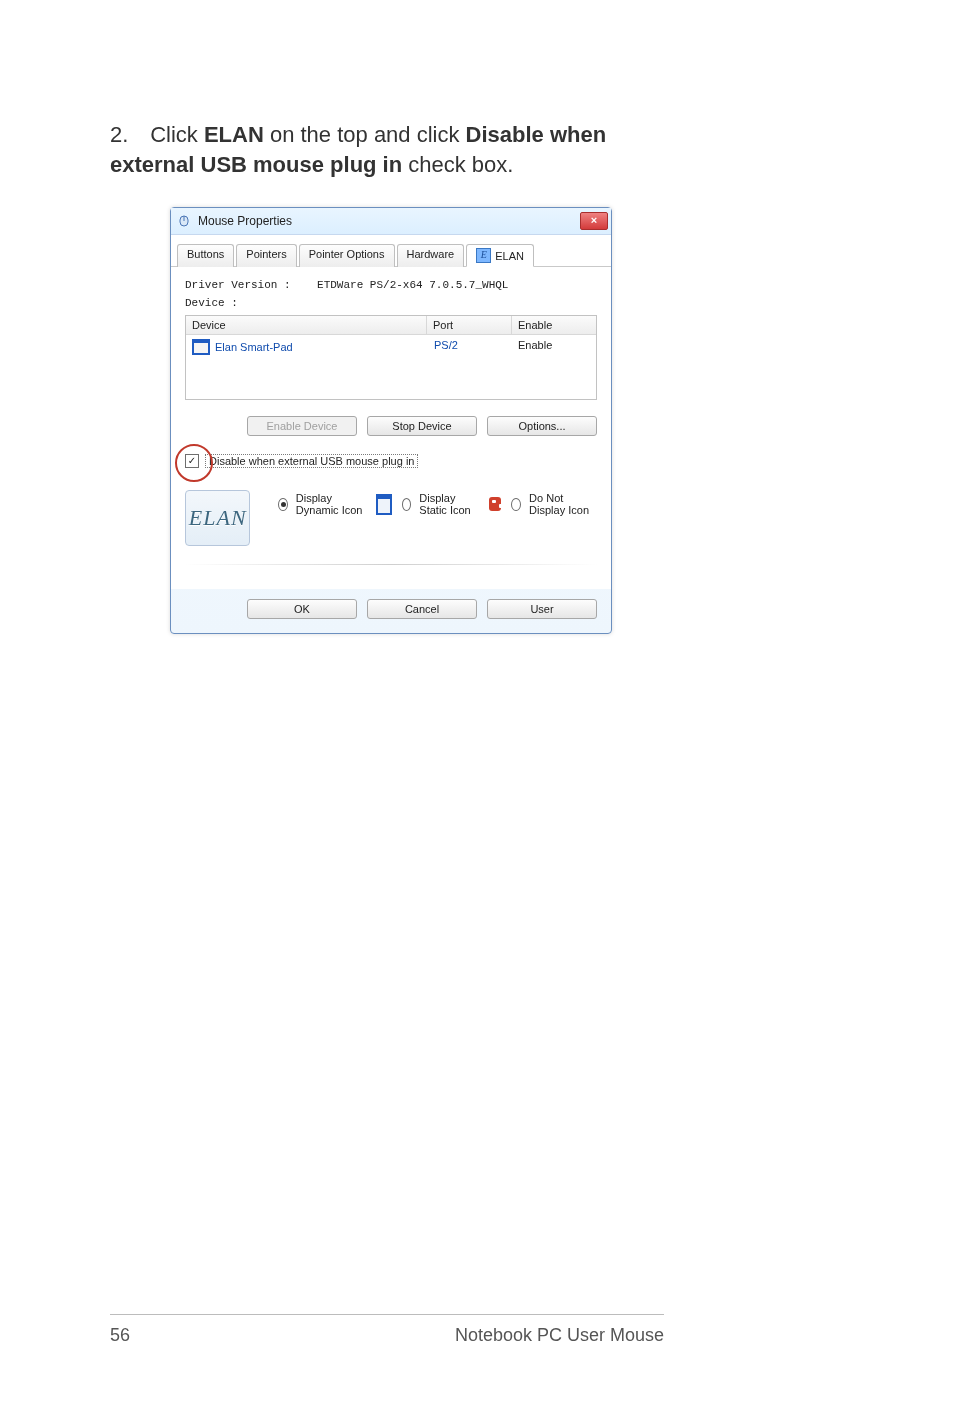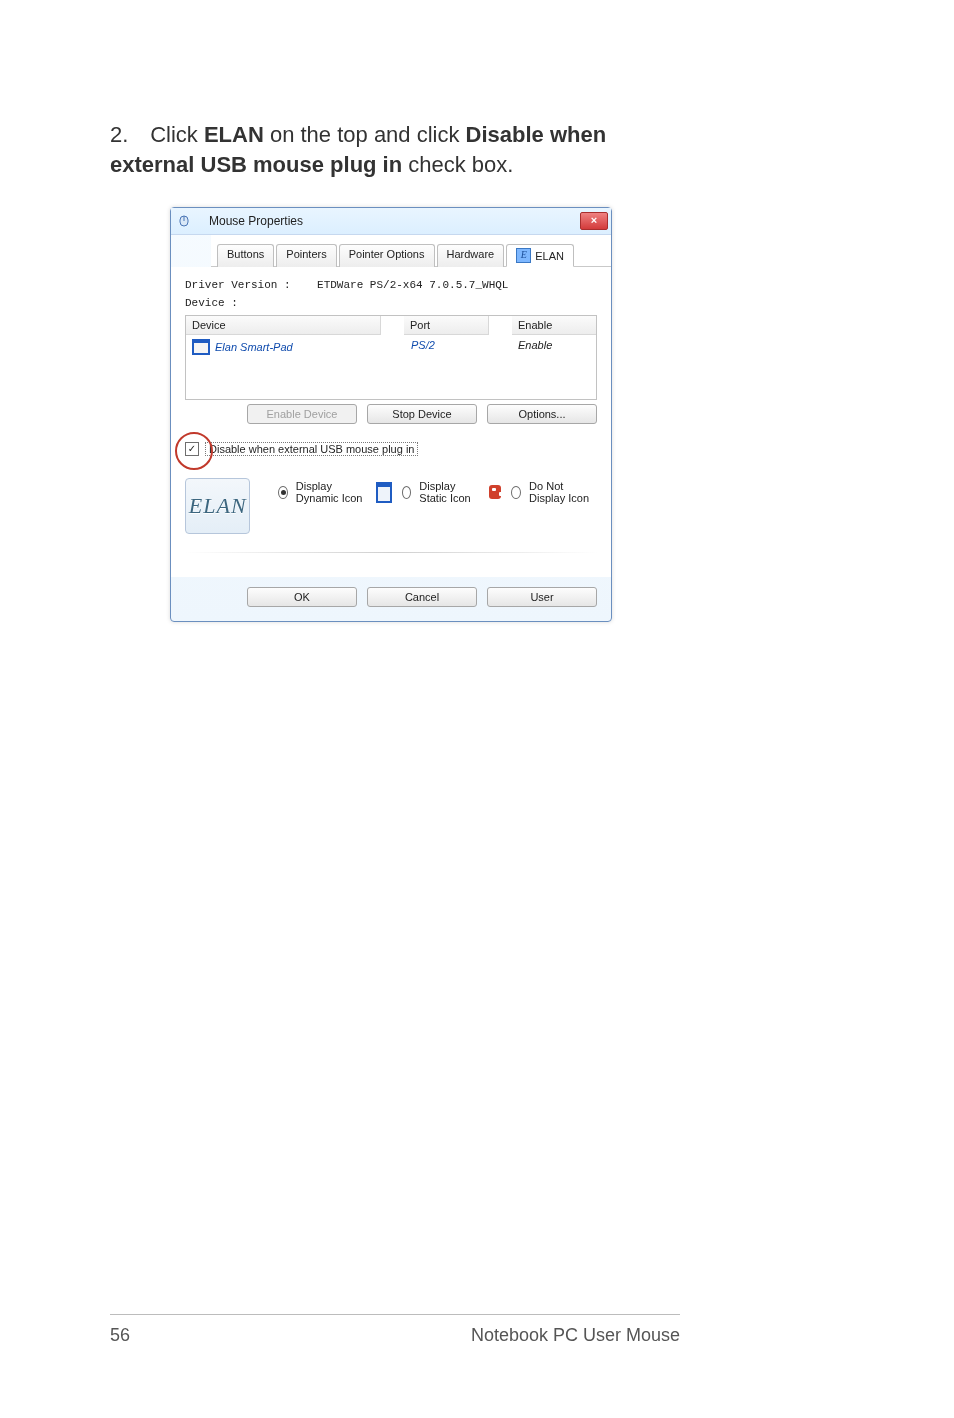--- a/index.html
+++ b/index.html
@@ -44,41 +44,40 @@
     color: #222;
   }
   .titlebar {
     display: flex;
     align-items: center;
     justify-content: space-between;
     padding: 4px 3px 4px 6px;
     background: linear-gradient(#e9f5ff, #dcefff);
     border-bottom: 1px solid #c6d8ef;
   }
-  .titlebar-left { display: flex; align-items: flex-start; gap: 18px; }
+  .titlebar-left { display: flex; align-items: flex-start; gap: 7px; }
   .title-text { font-size: 12px; }
   .close-btn {
     width: 26px; height: 16px;
     border-radius: 2px;
     background: linear-gradient(#ef8181, #d33b3b);
     border: 1px solid #a82e2e;
     color: #fff;
     font-size: 11px;
     line-height: 14px;
     text-align: center;
     font-weight: bold;
   }
   .tabs {
     display: flex;
     gap: 0;
     padding-left: 6px;
     padding-top: 8px;
     border-bottom: 1px solid #c9c9c9;
     background: #fff;
-    margin-left: 40px;
   }
   .tab {
     padding: 3px 9px;
     border: 1px solid #bfbfbf;
     border-bottom: none;
     background: linear-gradient(#fdfdfd, #ededed);
     margin-right: 2px;
     border-top-left-radius: 3px;
     border-top-right-radius: 3px;
     font-size: 11px;
@@ -110,50 +109,48 @@
   }
   .row-line { margin-bottom: 6px; font-family: Liberation Mono, monospace; }
   .device-box {
     border: 1px solid #c2c2c2;
     background: #fff;
     margin-top: 6px;
   }
   .device-header, .device-row {
     display: flex;
     font-size: 11px;
-    gap: 23px;
   }
   .device-header > div {
     padding: 3px 6px;
     border-right: 1px solid #d8d8d8;
     border-bottom: 1px solid #d8d8d8;
     background: linear-gradient(#fbfbfb, #ededed);
   }
   .col-dev { flex: 1; }
   .col-port { width: 72px; }
   .col-en { width: 72px; border-right: none !important; }
   .device-row > div {
     padding: 4px 6px;
-    font-style: italic;
   }
   .device-row .col-dev {
     color: #0f4bad;
     display: flex; align-items: center; gap: 5px;
   }
   .device-row .col-port { color: #0f4bad; }
   .dev-icon {
     width: 14px; height: 10px;
     border: 2px solid #1f5cc2;
     border-top-width: 4px;
     background: #f5f5f5;
   }
   .dev-spacer { height: 40px; }
   .btn-row {
     display: flex; justify-content: flex-end; gap: 10px;
-    margin-top: 4px;
+    margin-top: 16px;
   }
   .win-btn {
     min-width: 88px;
     padding: 3px 10px;
     border: 1px solid #a7a7a7;
     background: linear-gradient(#fdfdfd, #e6e6e6);
     border-radius: 3px;
     font-size: 11px;
     text-align: center;
   }
@@ -238,21 +235,21 @@
     height: 1px;
     background: linear-gradient(to right, #fff, #cfcfcf, #fff);
     margin: 18px 0 10px 0;
   }
   .footer-btn-row {
     display: flex; justify-content: flex-end; gap: 10px;
     padding: 10px 14px 14px 14px;
   }
   .page-footer {
     position: absolute;
-    left: 110px; right: 102px;
+    left: 110px; right: 118px;
     bottom: 72px;
     border-top: 1px solid #bcbcbc;
     display: flex;
     justify-content: space-between;
     padding-top: 10px;
     font-size: 18px;
     color: #555;
   }
   .page-footer .pn { }
 </style>

